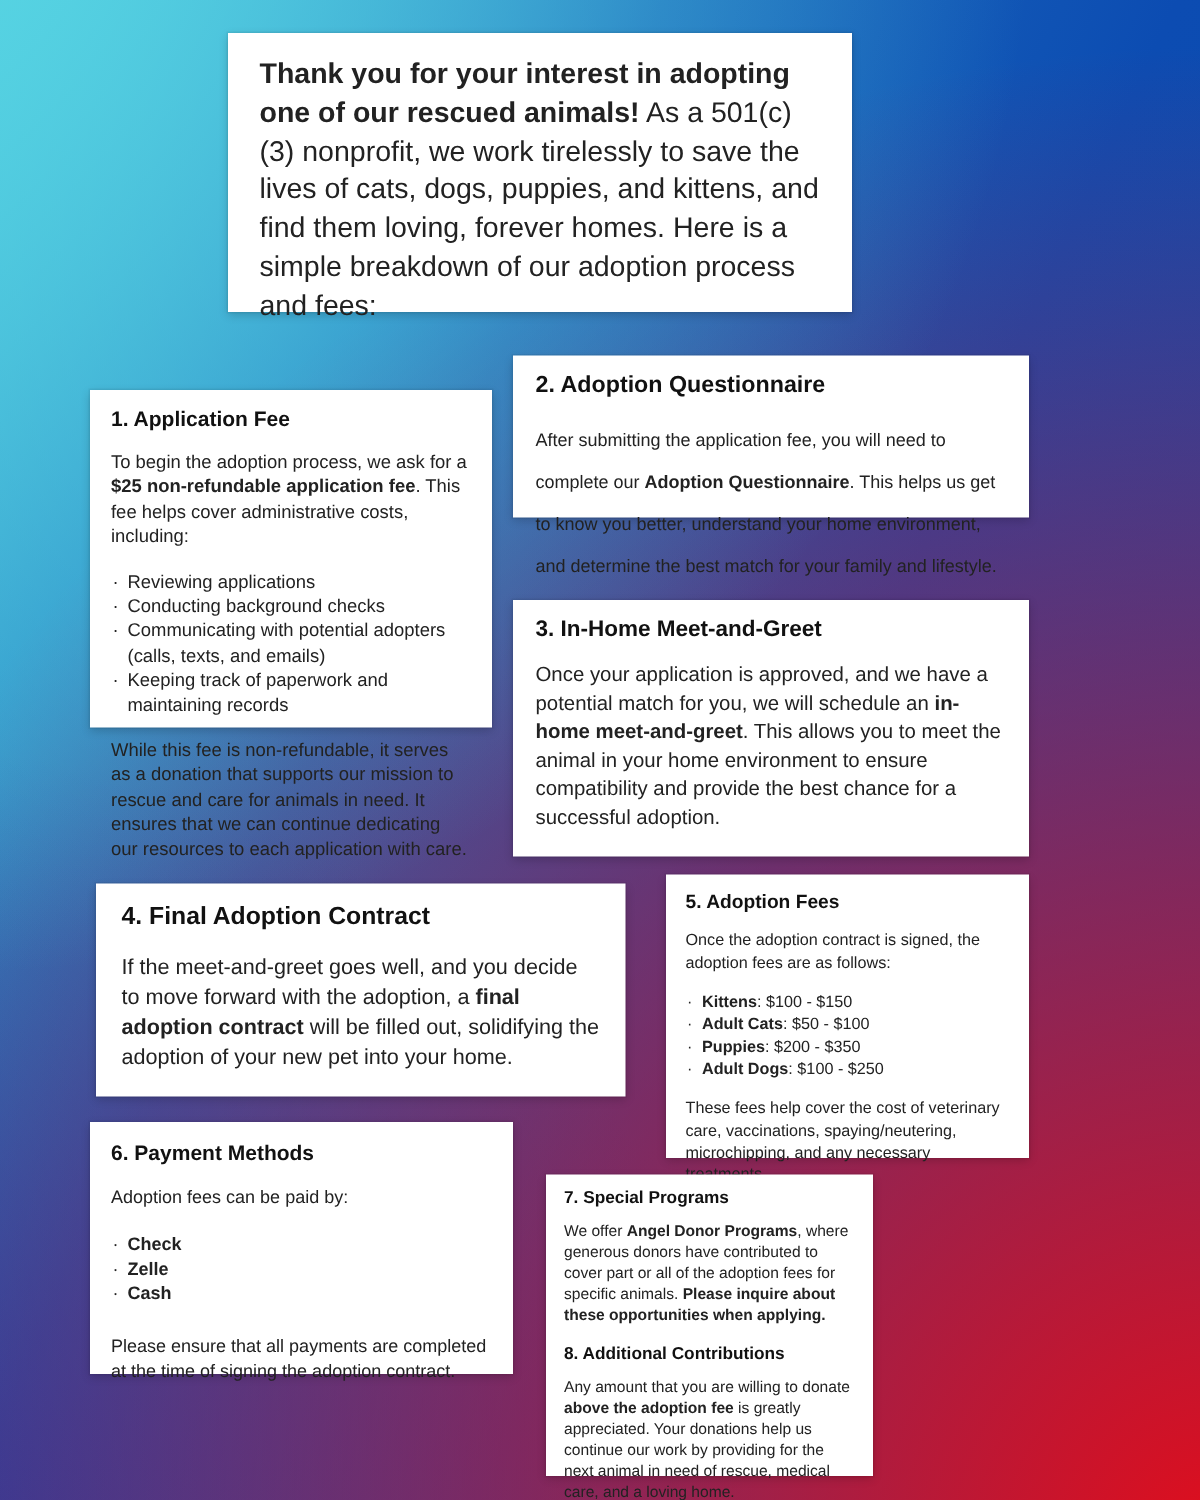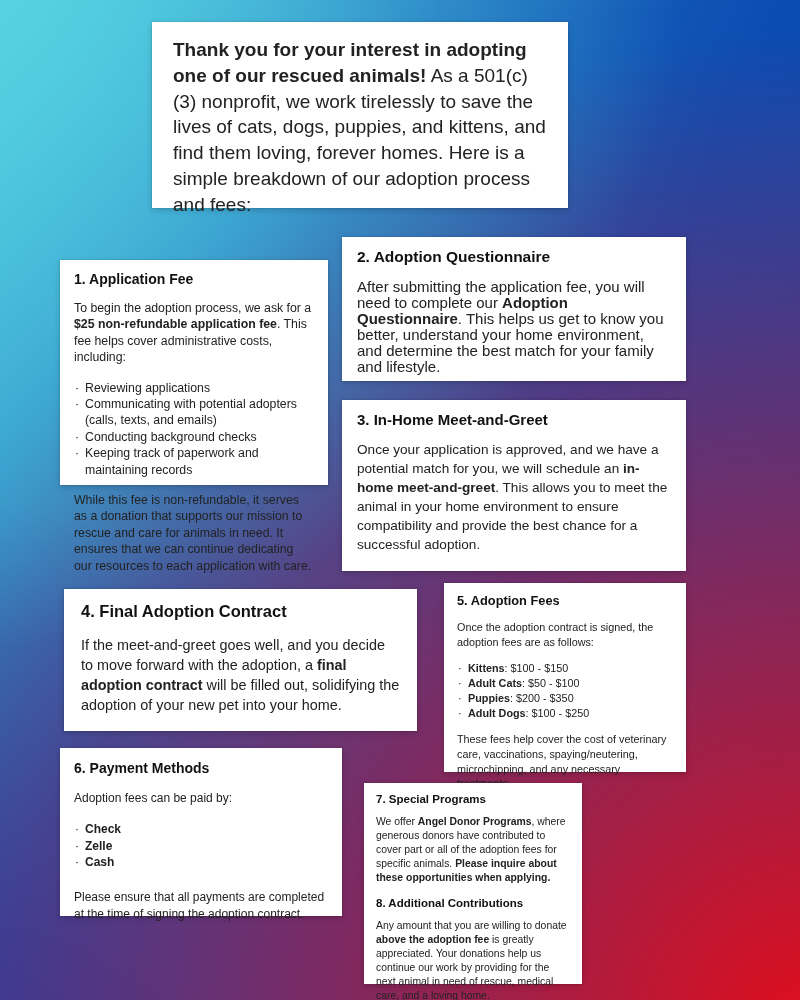--- a/index.html
+++ b/index.html
@@ -40,23 +40,23 @@
   }
 
   
   .card-1 { left: 60px; top: 260px; width: 268px; height: 225px; padding: 11px 14px; }
   .card-1 h2 { font-size: 14px; margin-bottom: 13px; }
   .card-1 p, .card-1 li { font-size: 12.3px; line-height: 16.4px; }
   .card-1 .para1 { margin-bottom: 14px; }
   .card-1 ul { margin-bottom: 14px; }
 
   
-  .card-2 { left: 342px; top: 237px; width: 344px; height: 144px; padding: 11px 15px; }
+  .card-2 { left: 342px; top: 237px; width: 344px; height: 108px; padding: 11px 15px; }
   .card-2 h2 { font-size: 15.5px; margin-bottom: 13px; }
-  .card-2 p { font-size: 15px; line-height: 16px; }
+  .card-2 p { font-size: 12px; line-height: 28px; }
 
   
   .card-3 { left: 342px; top: 400px; width: 344px; height: 171px; padding: 11px 15px; }
   .card-3 h2 { font-size: 15px; margin-bottom: 13px; }
   .card-3 p { font-size: 13.6px; line-height: 18.9px; }
 
   
   .card-4 { left: 64px; top: 589px; width: 353px; height: 142px; padding: 13px 17px; }
   .card-4 h2 { font-size: 16.5px; margin-bottom: 14px; }
   .card-4 p { font-size: 14.4px; line-height: 20px; }
@@ -88,22 +88,22 @@
 
   <div class="card intro">
     <p><b>Thank you for your interest in adopting one of our rescued animals!</b><span> As a 501(c)(3) nonprofit, we work tirelessly to save the lives of cats, dogs, puppies, and kittens, and find them loving, forever homes. Here is a simple breakdown of our adoption process and fees:</span></p>
   </div>
 
   <div class="card card-1">
     <h2>1. Application Fee</h2>
     <p class="para1"><span>To begin the adoption process, we ask for a </span><b>$25 non-refundable application fee</b><span>. This fee helps cover administrative costs, including:</span></p>
     <ul>
       <li>Reviewing applications</li>
+      <li>Conducting background checks</li>
       <li>Communicating with potential adopters (calls, texts, and emails)</li>
-      <li>Conducting background checks</li>
       <li>Keeping track of paperwork and maintaining records</li>
     </ul>
     <p class="para2">While this fee is non-refundable, it serves as a donation that supports our mission to rescue and care for animals in need. It ensures that we can continue dedicating our resources to each application with care.</p>
   </div>
 
   <div class="card card-2">
     <h2>2. Adoption Questionnaire</h2>
     <p><span>After submitting the application fee, you will need to complete our </span><b>Adoption Questionnaire</b><span>. This helps us get to know you better, understand your home environment, and determine the best match for your family and lifestyle.</span></p>
   </div>
 

